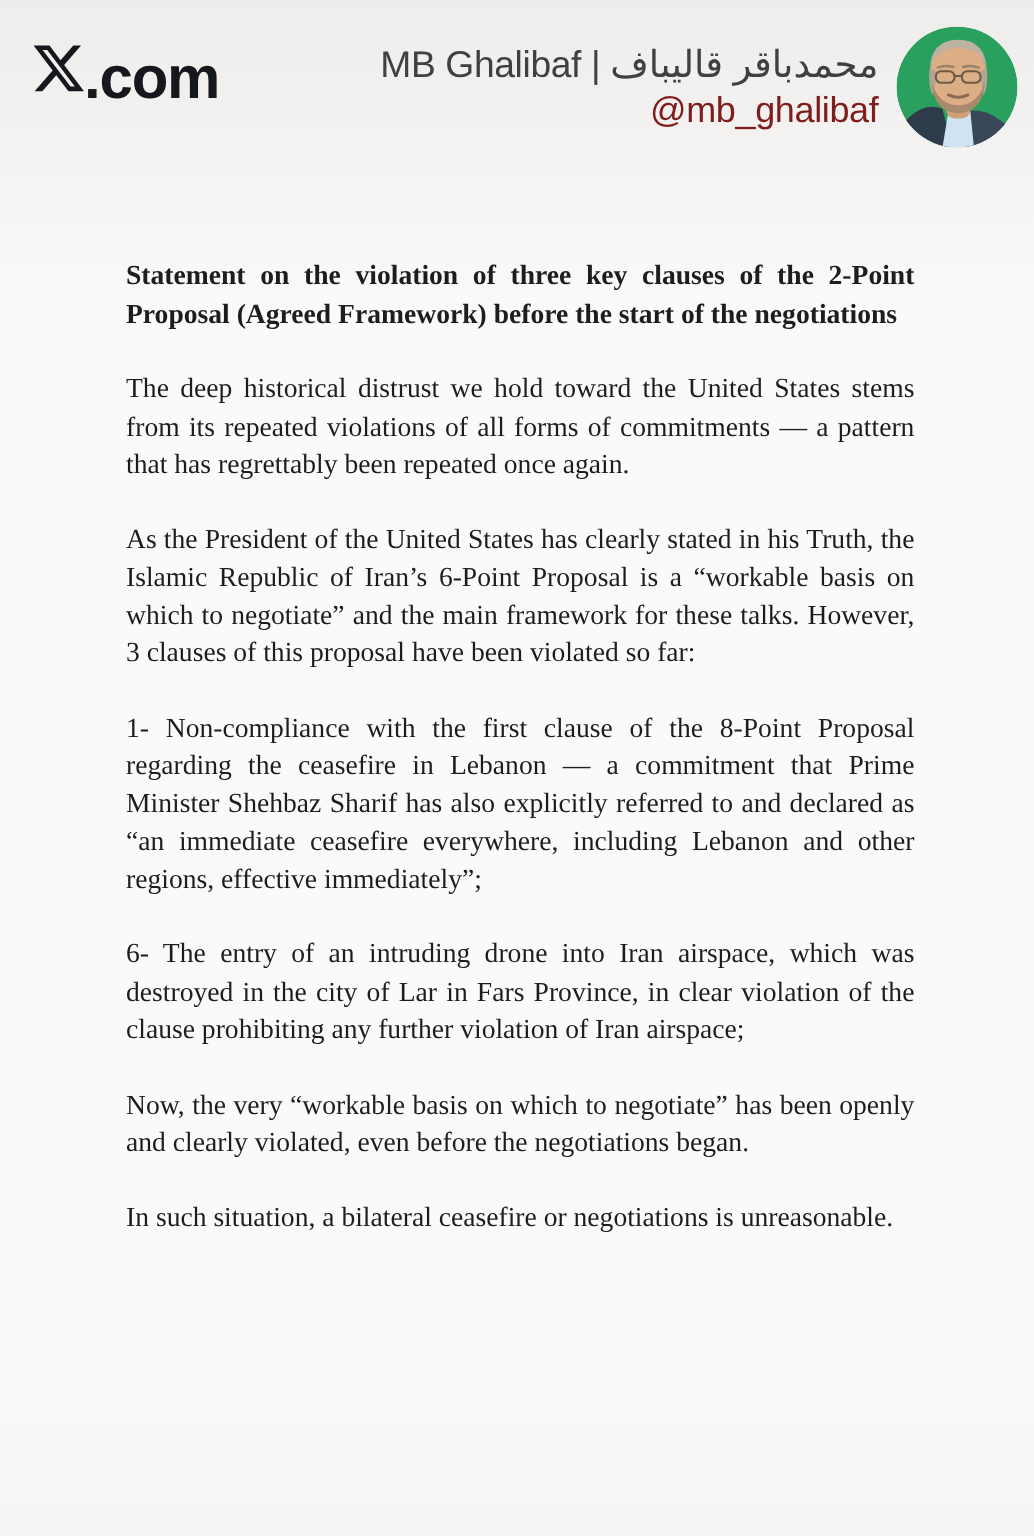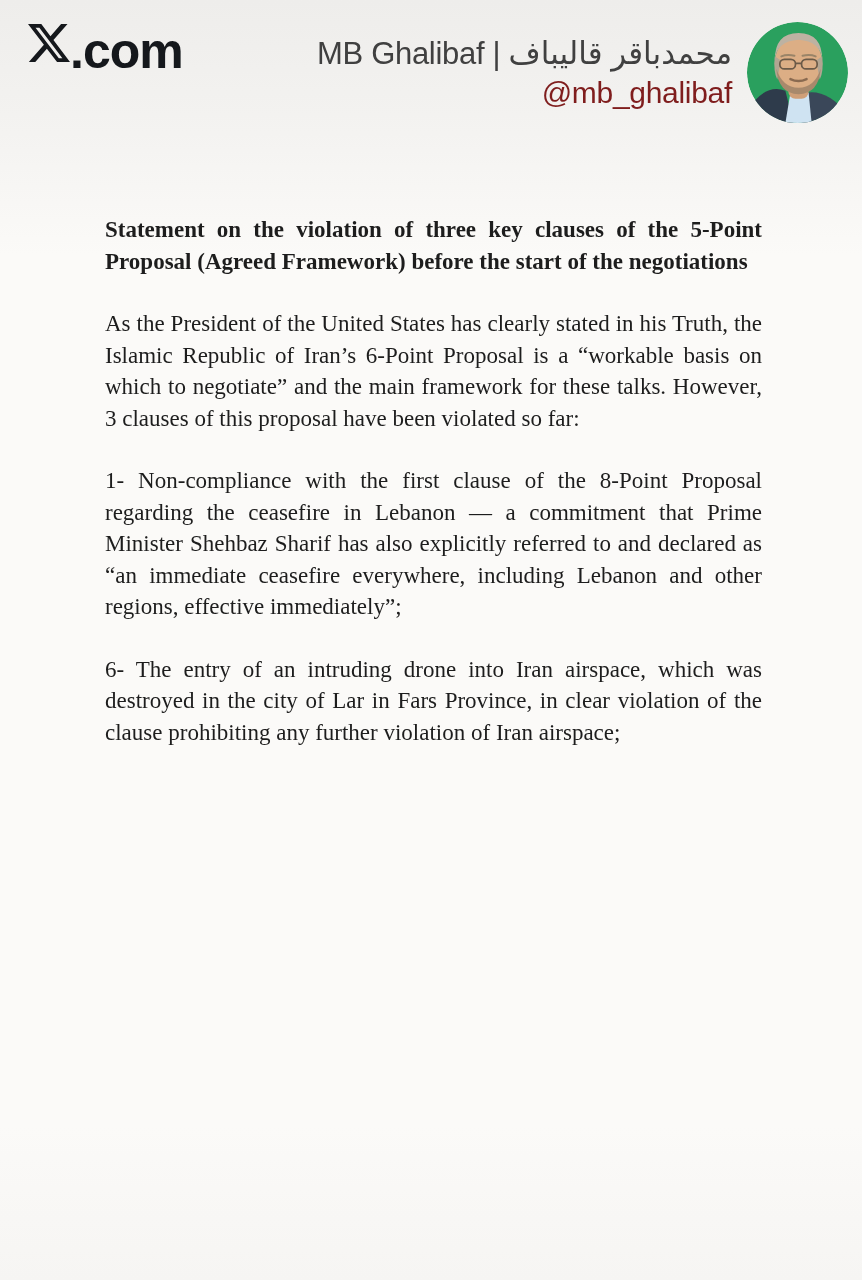--- a/index.html
+++ b/index.html
@@ -17,20 +17,21 @@
     display: flex;
     justify-content: space-between;
     align-items: flex-start;
     padding: 22px 14px 0 28px;
     height: 118px;
   }
   .logo {
     display: flex;
     align-items: flex-end;
     color: #15181c;
+    margin-top: 14px;
   }
   .logo svg { height: 42px; width: 42px; margin-bottom: 8px; }
   .logo-suffix {
     font-size: 50px;
     font-weight: 800;
     letter-spacing: -1px;
     line-height: 0.82;
     color: #15181c;
   }
   .user-block {
@@ -130,21 +131,24 @@
 
           <path d="M34,34 Q40,31.5 47,33.5" stroke="#9a8468" stroke-width="2" fill="none" stroke-linecap="round"></path>
           <path d="M55,33.5 Q62,31.5 68,34" stroke="#9a8468" stroke-width="2" fill="none" stroke-linecap="round"></path>
         </svg>
       </div>
     </div>
 
   </div>
 
   <div class="doc">
-    <h1 class="doc-title">Statement on the violation of three key clauses of the 5-Point Proposal (Agreed Framework) before the start of the negotiations</h1>
+    <h1 class="doc-title">Statement on the violation of three key clauses of the 2-Point Proposal (Agreed Framework) before the start of the negotiations</h1>
     <div>
+        <p class="para">The deep historical distrust we hold toward the United States stems from its repeated violations of all forms of commitments — a pattern that has regrettably been repeated once again.</p>
         <p class="para">As the President of the United States has clearly stated in his Truth, the Islamic Republic of Iran’s 6-Point Proposal is a “workable basis on which to negotiate” and the main framework for these talks. However, 3 clauses of this proposal have been violated so far:</p>
         <p class="para">1- Non-compliance with the first clause of the 8-Point Proposal regarding the ceasefire in Lebanon — a commitment that Prime Minister Shehbaz Sharif has also explicitly referred to and declared as “an immediate ceasefire everywhere, including Lebanon and other regions, effective immediately”;</p>
         <p class="para">6- The entry of an intruding drone into Iran airspace, which was destroyed in the city of Lar in Fars Province, in clear violation of the clause prohibiting any further violation of Iran airspace;</p>
+        <p class="para">Now, the very “workable basis on which to negotiate” has been openly and clearly violated, even before the negotiations began.</p>
+        <p class="para">In such situation, a bilateral ceasefire or negotiations is unreasonable.</p>
       </div>
   </div>
 
 </div>
 
 </body></html>

